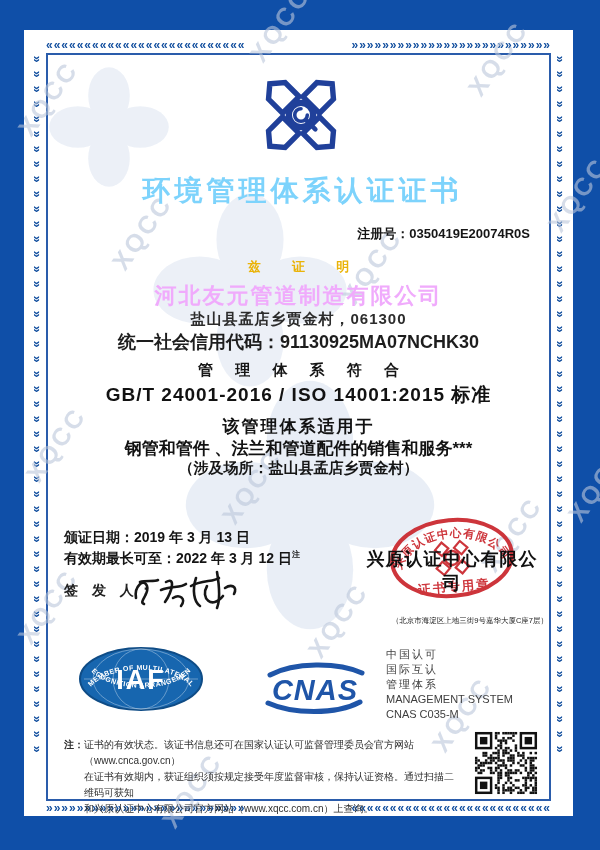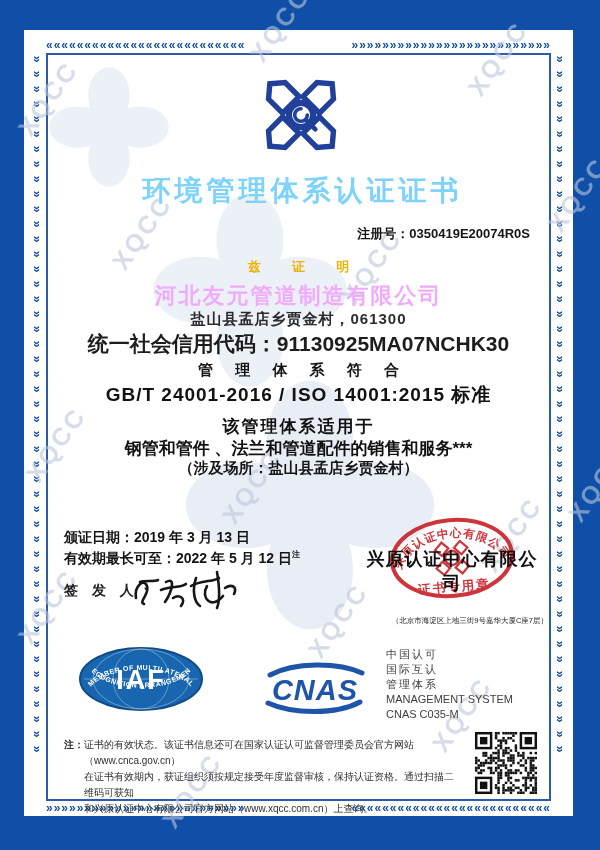--- a/index.html
+++ b/index.html
@@ -23,21 +23,21 @@
   .wm-text-layer span{position:absolute;font-size:25px;font-weight:bold;letter-spacing:3px;
         color:rgba(186,199,219,0.6);transform:rotate(-55deg);}
   .content{position:absolute;inset:0;z-index:3;}
   .abs{position:absolute;}
   .center{left:48px;right:51px;text-align:center;}
   .t-title{top:172px;font-size:28px;font-weight:bold;letter-spacing:4px;color:#7dd3fc;padding-left:8px;}
   .t-regno{top:225px;left:48px;right:70px;text-align:right;font-size:13px;font-weight:bold;color:#161616;}
   .t-hereby{top:258px;font-size:13px;font-weight:bold;letter-spacing:14px;color:#eab308;text-indent:14px;font-family:Liberation Serif, serif;}
   .t-company{top:281px;font-size:22px;font-weight:bold;letter-spacing:2px;color:#f0abfc;}
   .t-address{top:310px;font-size:15px;font-weight:600;color:#2c2c2c;letter-spacing:1px;}
-  .t-credit{top:330px;font-size:21px;font-weight:bold;color:#1d1d1d;}
+  .t-credit{top:330px;font-size:18px;font-weight:bold;color:#1d1d1d;}
   .t-conform{top:361px;font-size:15px;font-weight:bold;letter-spacing:9px;color:#161616;text-indent:9px;}
   .t-standard{top:382px;font-size:19px;font-weight:bold;color:#121212;letter-spacing:1px;}
   .t-scopehead{top:415px;font-size:17px;font-weight:bold;color:#121212;letter-spacing:2px;}
   .t-scope{top:437px;font-size:17px;font-weight:bold;color:#121212;}
   .t-sites{top:459px;font-size:15px;font-weight:bold;color:#161616;}
   .t-issue{left:64px;top:529px;font-size:14px;font-weight:bold;color:#141414;text-align:center;}
   .t-expiry{left:64px;top:549px;font-size:14px;font-weight:bold;color:#141414;}
   .t-expiry sup{font-size:8px;font-weight:bold;}
   .t-signer{left:64px;top:582px;font-size:14px;font-weight:bold;color:#222;letter-spacing:5px;}
   .sig-svg{left:128px;top:558px;}
@@ -243,21 +243,21 @@
     <div class="abs center t-address">盐山县孟店乡贾金村，061300</div>
     <div class="abs center t-credit">统一社会信用代码：91130925MA07NCHK30</div>
 
     <div class="abs center t-conform">管 理 体 系 符 合</div>
     <div class="abs center t-standard">GB/T 24001-2016 / ISO 14001:2015 标准</div>
     <div class="abs center t-scopehead">该管理体系适用于</div>
     <div class="abs center t-scope">钢管和管件 、法兰和管道配件的销售和服务***</div>
     <div class="abs center t-sites">（涉及场所：盐山县孟店乡贾金村）</div>
 
     <div class="abs t-issue">颁证日期：2019 年 3 月 13 日</div>
-    <div class="abs t-expiry"><span>有效期最长可至：2022 年 5 月 12 日</span><sup>注</sup></div>
+    <div class="abs t-expiry"><span>有效期最长可至：2022 年 3 月 12 日</span><sup>注</sup></div>
     <div class="abs t-signer">签 发 人：</div>
     <svg class="abs sig-svg" width="120" height="56" viewBox="0 0 120 56">
       <g fill="none" stroke="#161616" stroke-width="2.6" stroke-linecap="round">
         <path d="M8,40 C6,28 16,20 19,28 C22,36 10,44 16,46"></path>
         <path d="M12,24 C18,22 26,24 30,22"></path>
         <path d="M38,24 C48,18 44,34 37,44"></path>
         <path d="M33,32 C43,28 53,30 58,26"></path>
         <path d="M45,40 C51,36 59,40 53,48"></path>
         <path d="M68,20 C64,32 66,44 72,48"></path>
         <path d="M63,28 C73,22 86,24 91,20"></path>

